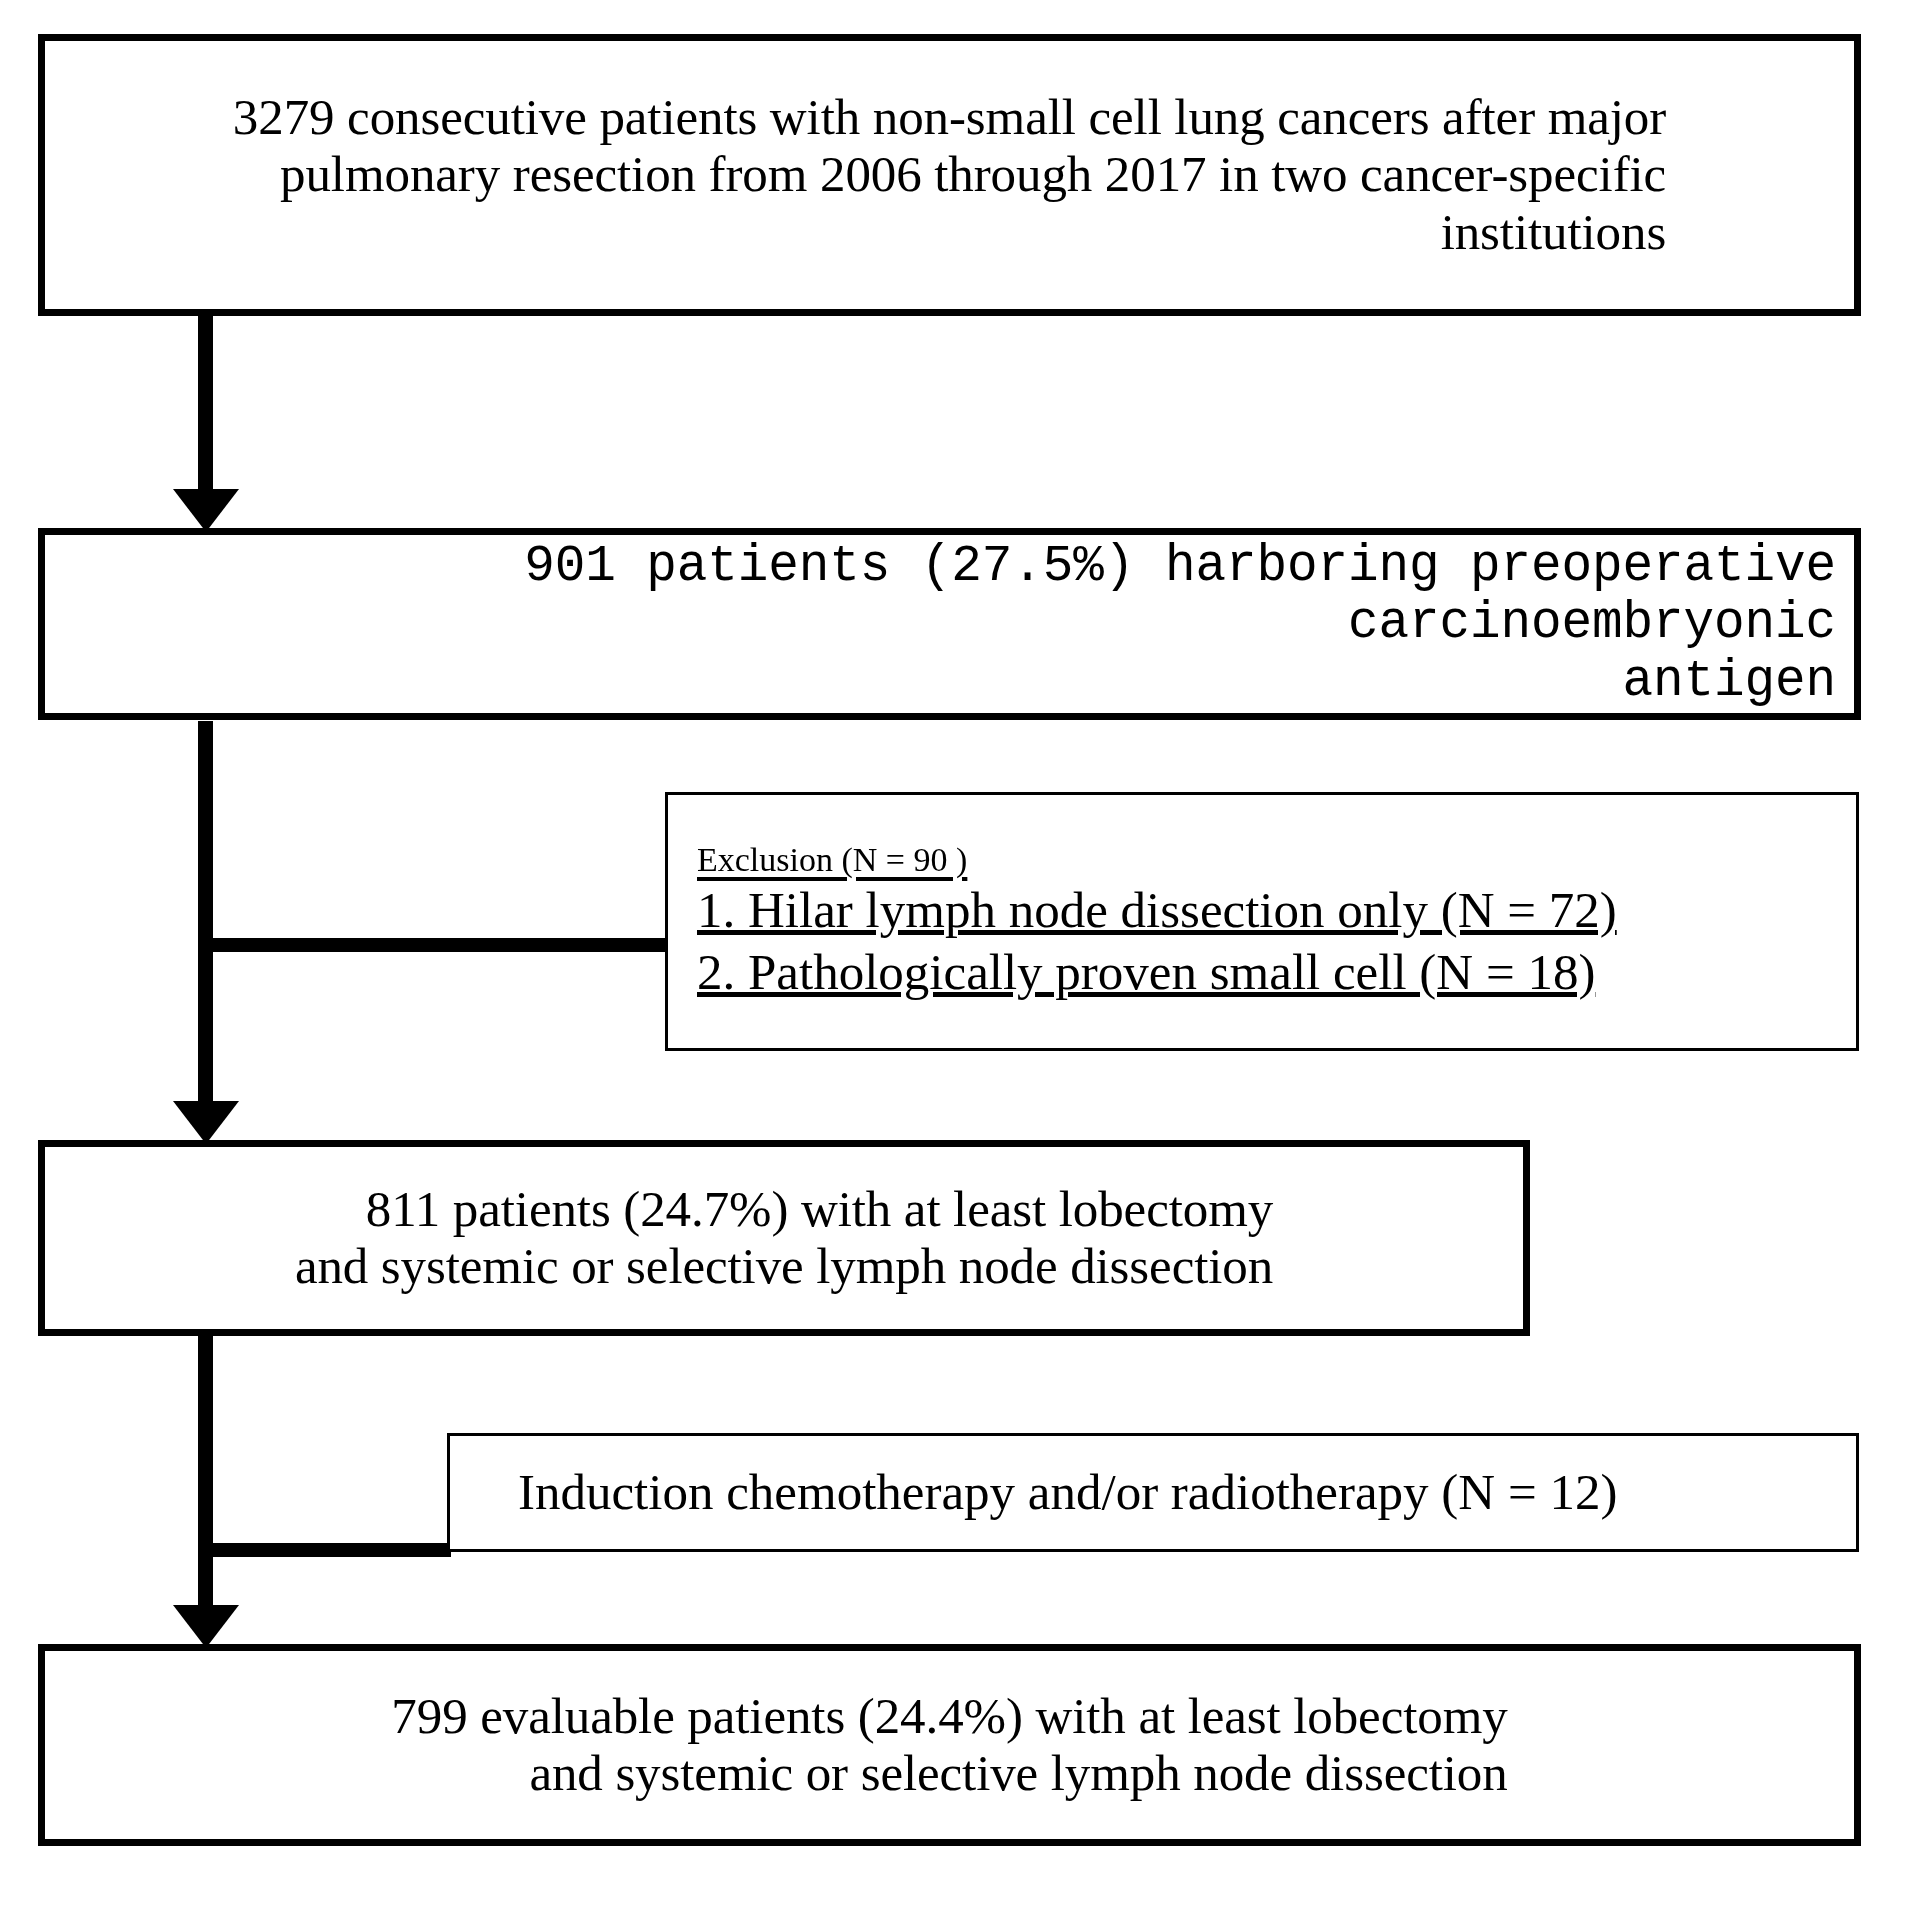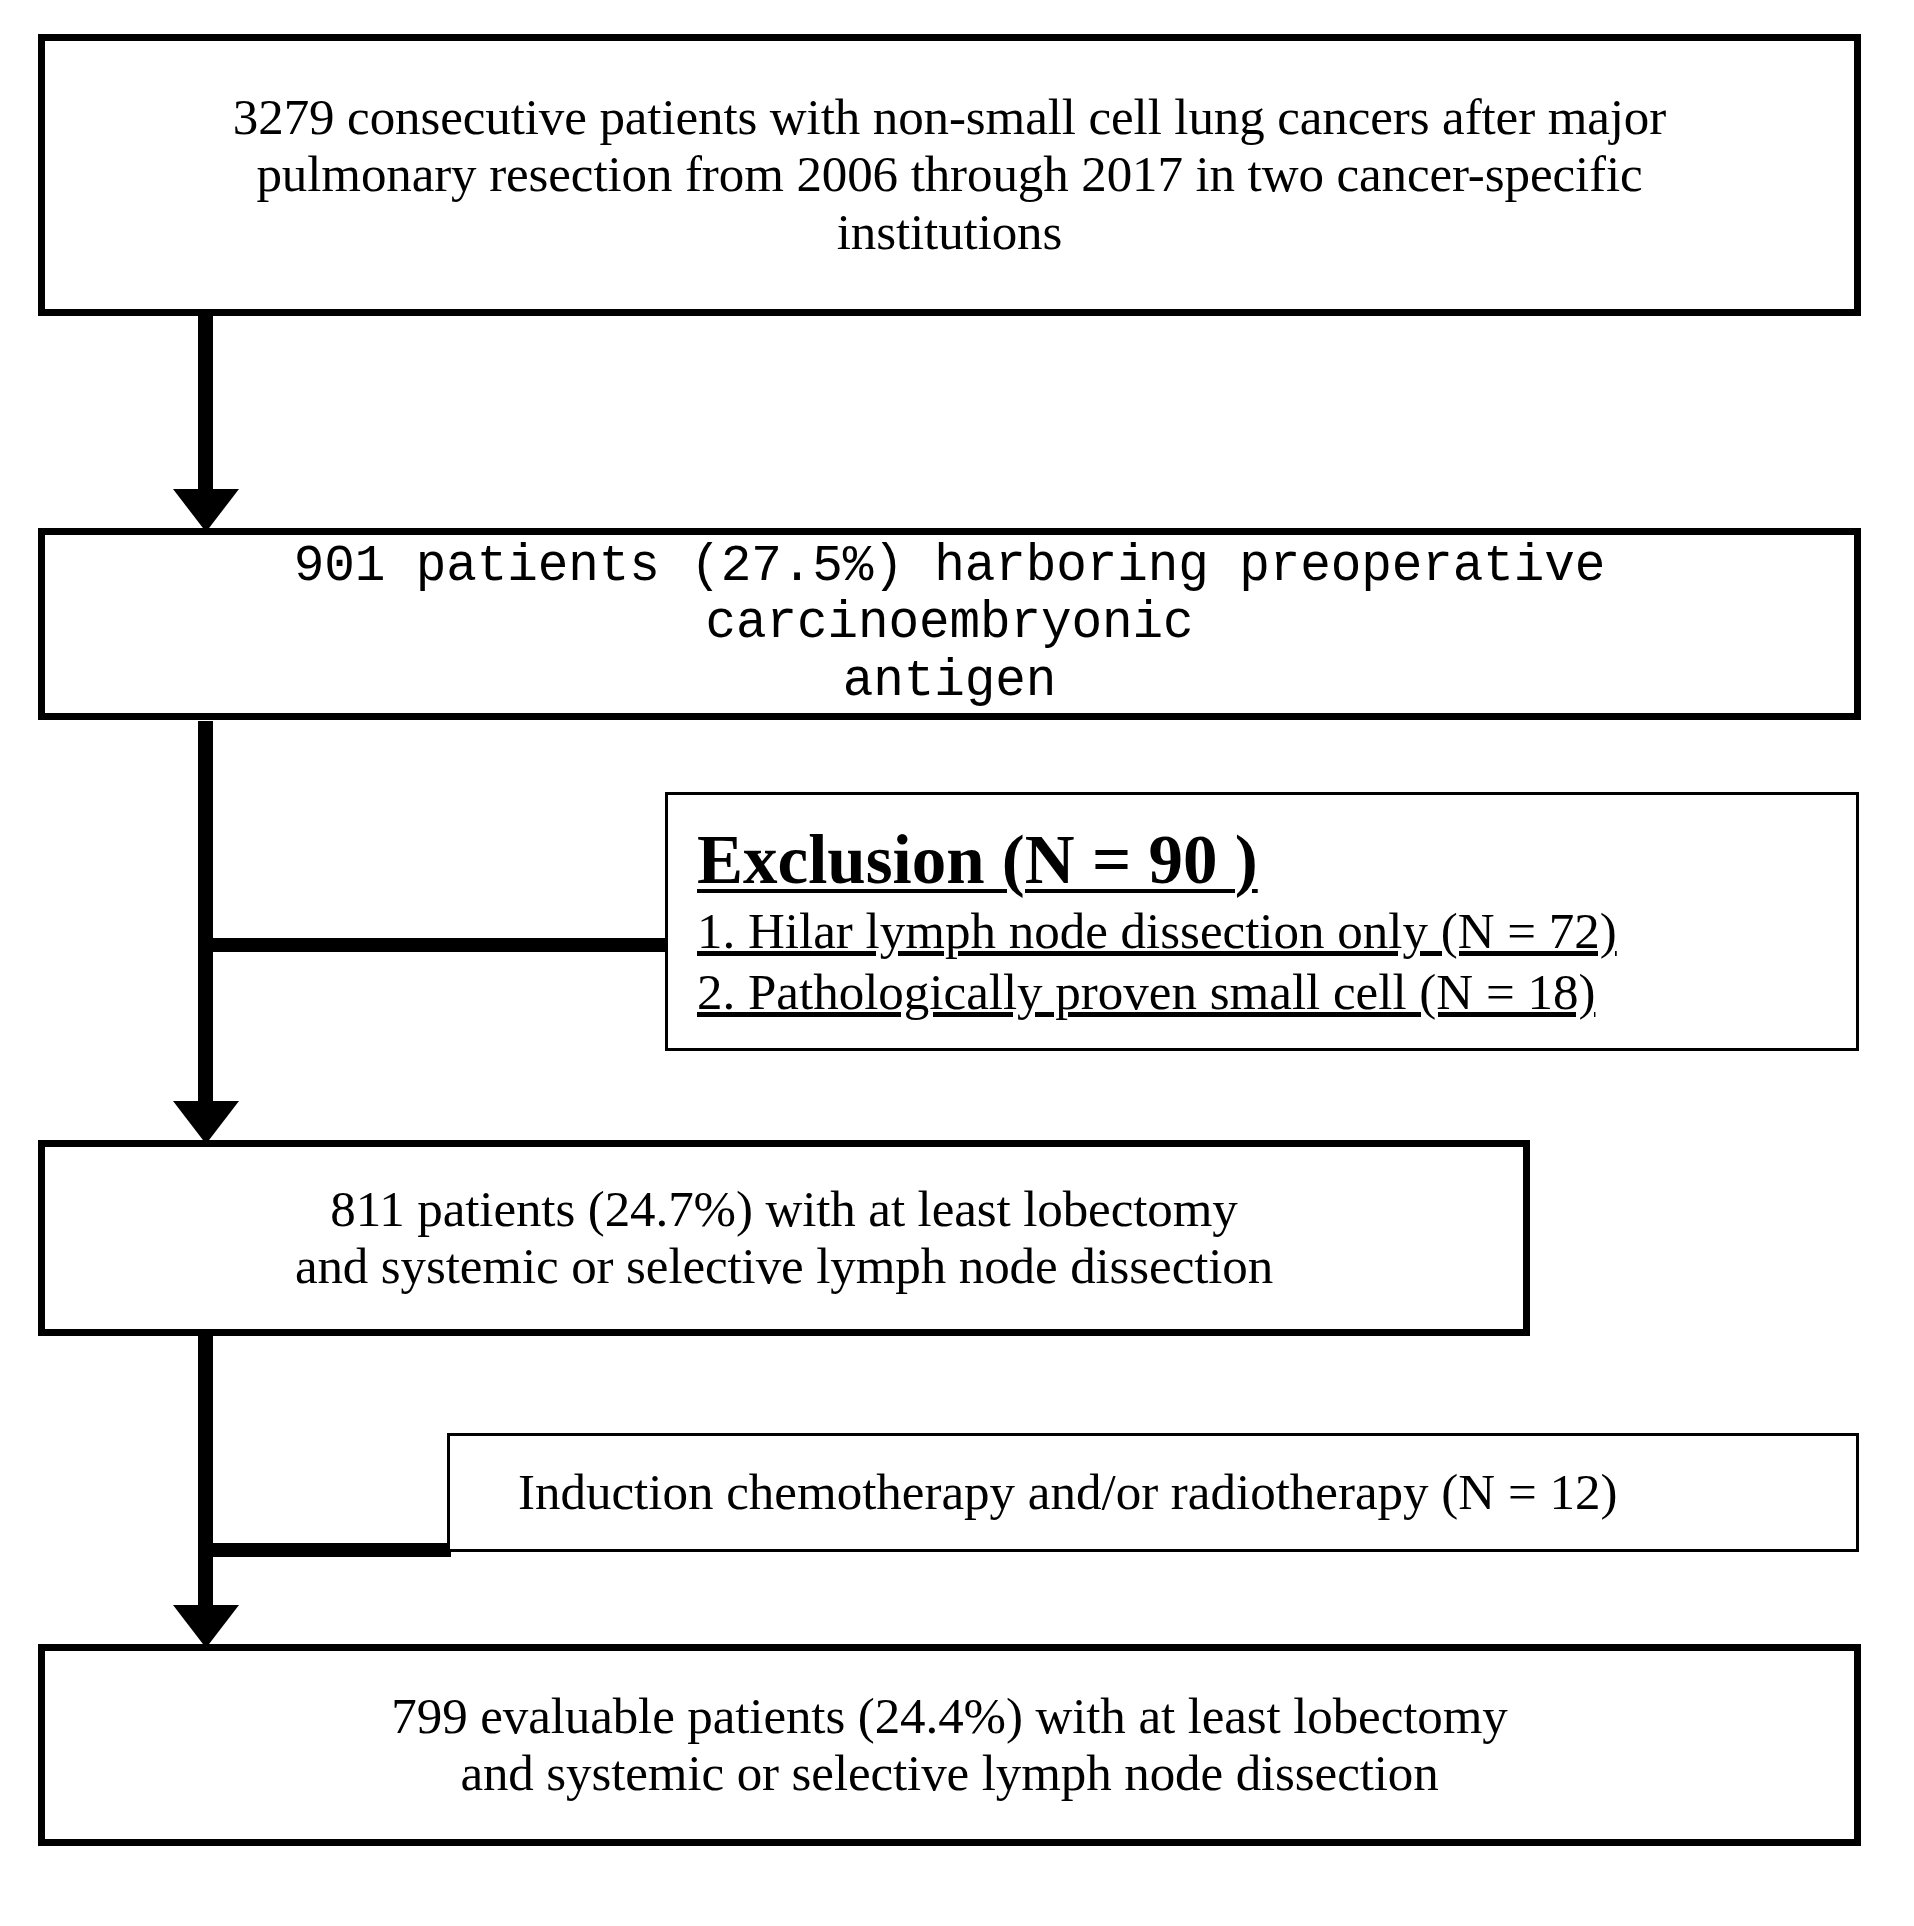--- a/index.html
+++ b/index.html
@@ -19,39 +19,39 @@
     display:flex;
     align-items:center;
     justify-content:center;
   }
   .node.thick { border:7.7px solid #000000; }
   .node.thin  { border:3.5px solid #000000; }
 
   .node .txt {
     font-size:51px;
     line-height:1.12;
-    text-align:center;
+    text-align:right;
     padding:0 18px;
     letter-spacing:-0.1px;
     white-space:pre-line;
   }
   .node.leftal { justify-content:flex-start; }
 
   
   #box-cohort   { left:38px;  top:34px;   width:1823px; height:282px; }
   #box-cea      { left:38px;  top:528px;  width:1823px; height:192px;font-family:Liberation Mono, monospace; }
   #box-exclusion{ left:665px; top:792px; width:1194px; height:259px; }
   #box-lobectomy{ left:38px;  top:1140px; width:1492px; height:196px; }
   #box-induction{ left:447px; top:1433px; width:1412px; height:119px;padding-left:44px; }
   #box-evaluable{ left:38px;  top:1644px; width:1823px; height:202px; }
 
   
   .excl-wrap { padding-left:29px; }
   .excl-title {
-    font-size:69px; font-weight:bold; text-decoration:underline;
+    font-size:34px; font-weight:normal; text-decoration:underline;
     text-underline-offset:6.3px; text-decoration-thickness:4.2px;
     line-height:1.18; white-space:pre;
   }
   .excl-line { font-size:51px; line-height:1.2; white-space:pre;text-decoration:underline; }
 
   .ind-txt { font-size:51px; line-height:1.1; padding-left:24px; white-space:pre; }
 
   
   .conn { position:absolute; background:#000000; }
   

